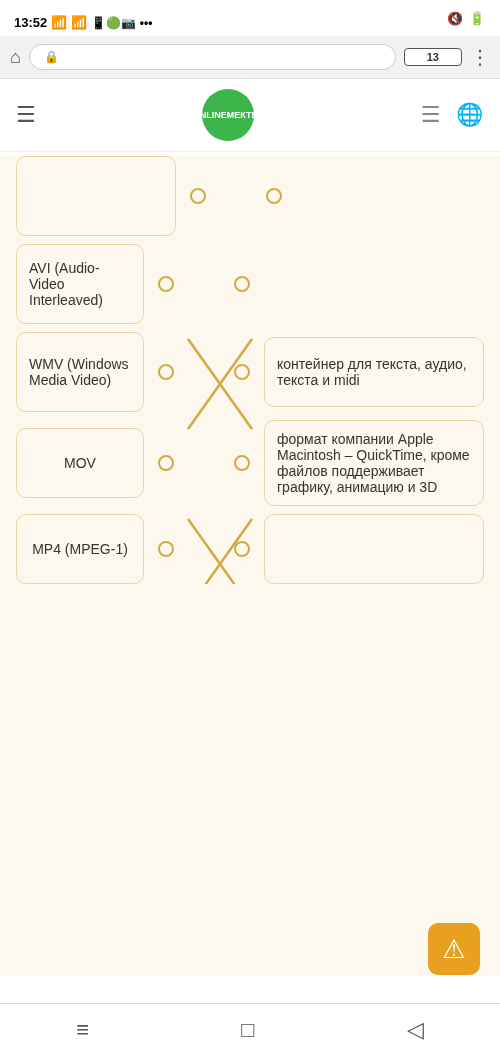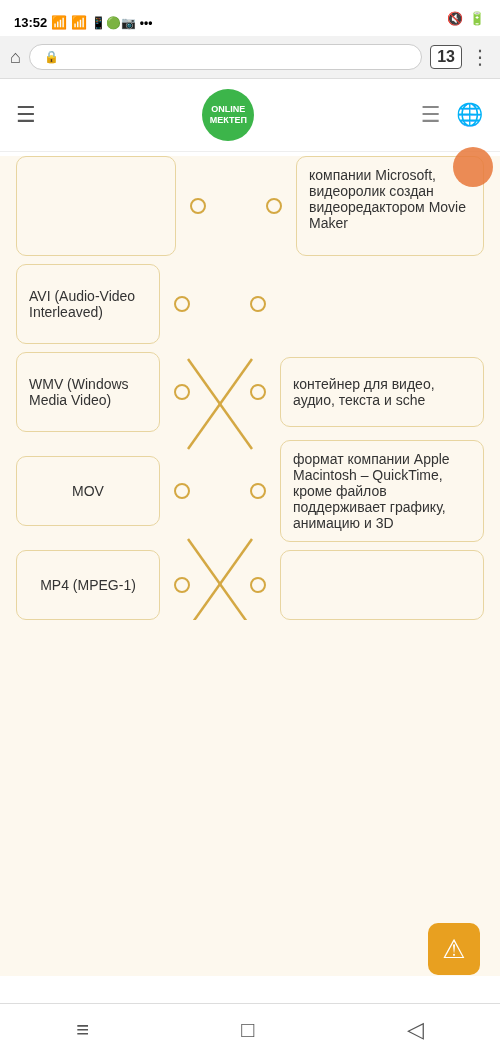--- a/index.html
+++ b/index.html
@@ -51,22 +51,22 @@
       align-items: center;
       gap: 6px;
       font-size: 14px;
       color: #333;
     }
     .lock-icon { font-size: 12px; color: #555; }
     .tab-badge {
       background: #fff;
       border: 1.5px solid #555;
       border-radius: 4px;
-      padding: 2px 6px;
-      font-size: 16px;
+      padding: 2px 22px;
+      font-size: 11px;
       font-weight: 600;
       color: #333;
     }
     .menu-dots {
       font-size: 20px;
       color: #555;
       cursor: pointer;
     }
 
     
@@ -78,21 +78,21 @@
       padding: 10px 16px;
       border-bottom: 1px solid #eee;
     }
     .hamburger-icon { font-size: 22px; color: #555; }
     .logo-circle {
       width: 52px;
       height: 52px;
       border-radius: 50%;
       background: #3cb54a;
       display: flex;
-      flex-direction: column;
+      flex-direction: row;
       align-items: center;
       justify-content: center;
       color: #fff;
       font-size: 9px;
       font-weight: bold;
       line-height: 1.2;
       text-align: center;
     }
     .header-right { display: flex; gap: 16px; align-items: center; }
     .header-icon { font-size: 22px; color: #888; }
@@ -106,21 +106,21 @@
     }
 
     .match-row {
       display: flex;
       align-items: center;
       margin-bottom: 8px;
       gap: 0;
     }
 
     .left-item {
-      width: 144px;
+      width: 128px;
       min-height: 80px;
       background: #fdf8ee;
       border: 1.5px solid #e8d5a0;
       border-radius: 10px;
       display: flex;
       align-items: center;
       justify-content: center;
       padding: 10px 12px;
       font-size: 14px;
       color: #333;
@@ -250,25 +250,20 @@
   <div style="display:flex; padding:0 16px; margin-bottom:8px; margin-top:4px; gap:0; align-items:stretch;">
 
     <div style="width:160px; min-height:80px; background:#fdf8ee; border:1.5px solid #e8d5a0; border-radius:10px; flex-shrink:0; display:flex; align-items:center; padding:10px 12px; font-size:14px; color:#333;">
     </div>
 
     <div style="width:120px; flex-shrink:0; position:relative; display:flex; align-items:center;">
       <div class="dot dot-left" style="top:calc(50% - 8px);"></div>
       <div class="dot dot-right" style="top:calc(50% - 8px);"></div>
     </div>
 
-    <div style="flex:1; min-height:100px; background:#fdf8ee; border:1.5px solid #e8d5a0; border-radius:10px; padding:10px 12px; font-size:14px; color:#333; position:relative;">
-      <span>компании Microsoft, видеоролик создан видеоредактором Movie Maker</span>
-      
-      <div style="position:absolute; top:-10px; right:-10px; width:40px; height:40px; background:#e8783a; border-radius:50%; opacity:0.85;"></div>
-    </div>
   </div>
 
   <div style="position:relative; padding: 0 16px;">
 
     <div class="match-row">
       <div class="left-item">
         <span>AVI (Audio-Video Interleaved)</span>
       </div>
       <div class="connector-area">
         <div class="dot dot-left" style="top:calc(50% - 8px);"></div>
@@ -278,21 +273,21 @@
 
     <div class="match-row">
       <div class="left-item">
         <span>WMV (Windows Media Video)</span>
       </div>
       <div class="connector-area">
         <div class="dot dot-left" style="top:calc(50% - 8px);"></div>
         <div class="dot dot-right" style="top:calc(50% - 8px);"></div>
       </div>
       <div class="right-item">
-        <span>контейнер для видео, аудио, текста и sche</span>
+        <span>контейнер для текста, аудио, текста и midi</span>
       </div>
     </div>
 
     <div class="match-row">
       <div class="left-item" style="min-height:70px;">
         <span>MOV</span>
       </div>
       <div class="connector-area">
         <div class="dot dot-left" style="top:calc(50% - 8px);"></div>
         <div class="dot dot-right" style="top:calc(50% - 8px);"></div>

